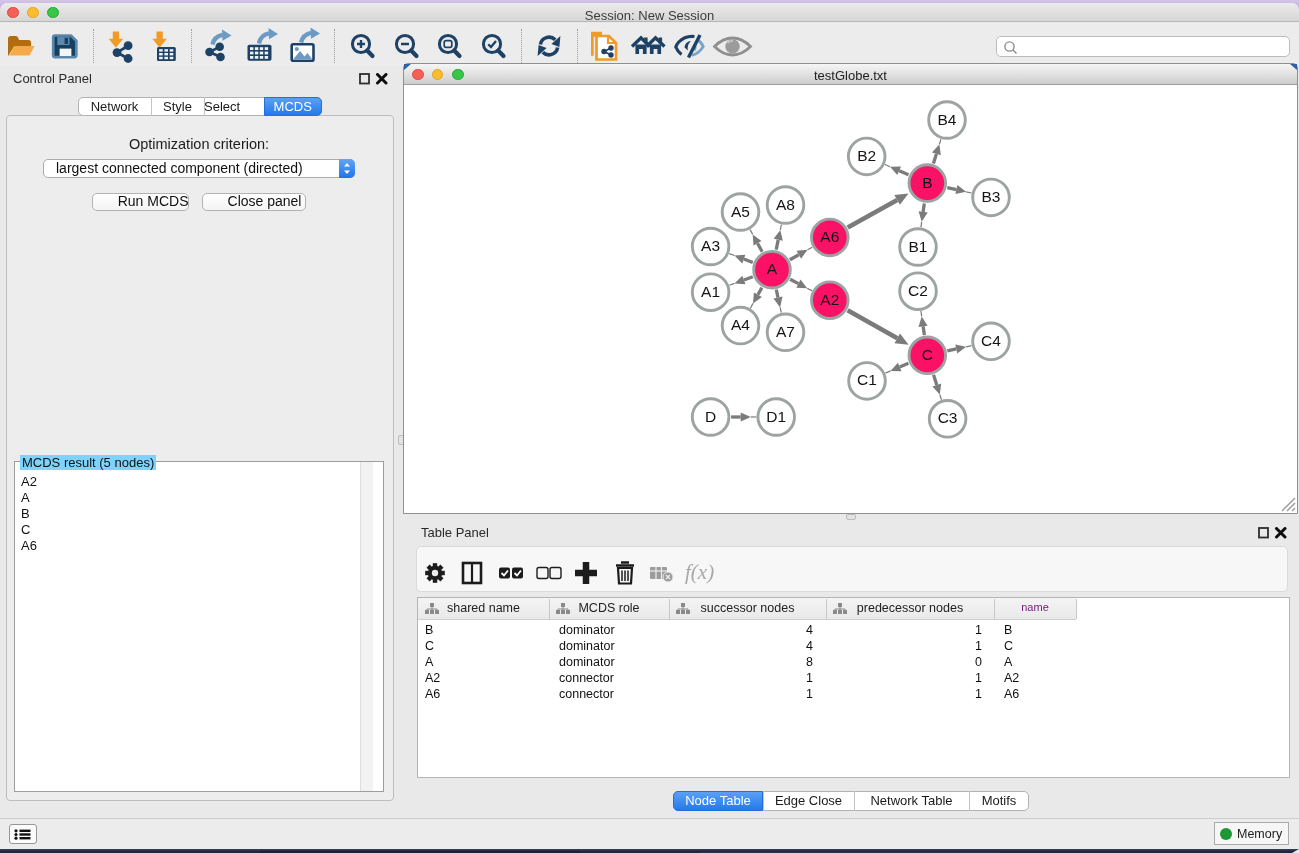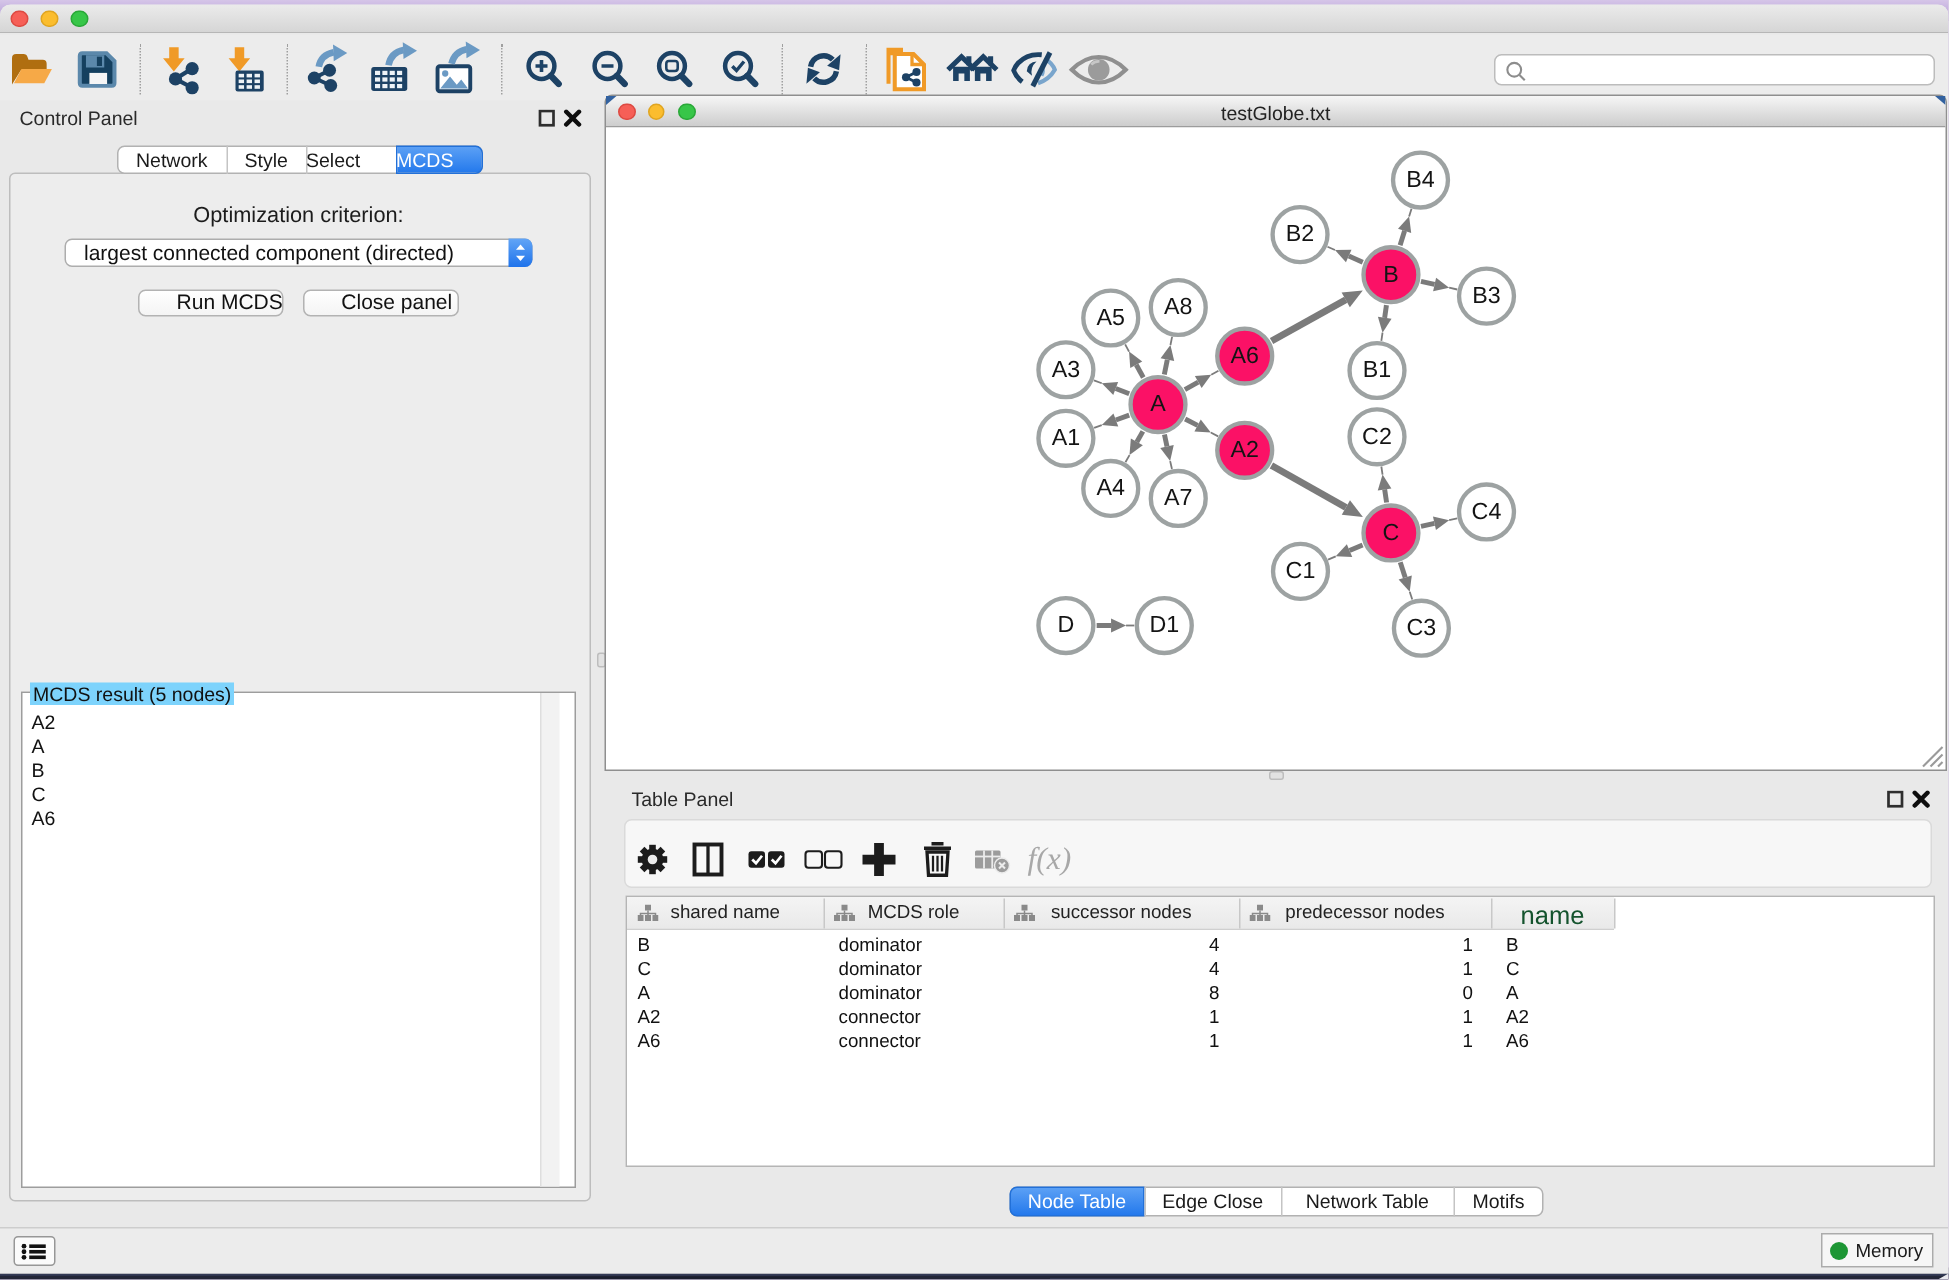--- a/index.html
+++ b/index.html
@@ -14,20 +14,21 @@
     <rect y="0" width="1299" height="1.5" fill="#333a55"></rect>
     <rect x="260" y="2" width="320" height="1.5" fill="#161b2a" opacity="0.8"></rect>
     <rect x="700" y="3" width="300" height="1" fill="#3a4260" opacity="0.5"></rect>
     <path d="M1292 4 L1299 0 L1299 4 Z" fill="#e9e9ee"></path>
   </svg>
 <div class="abs" style="left:0;top:3px;width:1299px;height:846px;background:#e9e9e9;border-radius:7px 7px 0 0;overflow:hidden">
 <div class="abs" style="left:0;top:0;width:1299px;height:19px;background:linear-gradient(#ebebeb,#d6d6d6);border-bottom:1px solid #b6b6b6;border-radius:7px 7px 0 0"></div>
 <div class="abs" style="left:7.3px;top:3.5px;width:11.4px;height:11.4px;border-radius:50%;background:#f65f57;border:1px solid #dd4a42"></div>
 <div class="abs" style="left:27.3px;top:3.5px;width:11.4px;height:11.4px;border-radius:50%;background:#fbbd2e;border:1px solid #e0a520"></div>
 <div class="abs" style="left:47.3px;top:3.5px;width:11.4px;height:11.4px;border-radius:50%;background:#37c648;border:1px solid #2aa838"></div>
+<div class="tx" style="left:0;top:3px;width:1299px;text-align:center;font-size:13px;color:#3c3c3c;line-height:19px">Session: New Session</div>
 <div class="abs" style="left:0;top:20px;width:1299px;height:44px;background:#ececec"></div>
 <div class="abs" style="left:93px;top:26px;width:0;height:34px;border-left:1px dotted #9f9f9f"></div>
 <div class="abs" style="left:191px;top:26px;width:0;height:34px;border-left:1px dotted #9f9f9f"></div>
 <div class="abs" style="left:334px;top:26px;width:0;height:34px;border-left:1px dotted #9f9f9f"></div>
 <div class="abs" style="left:521px;top:26px;width:0;height:34px;border-left:1px dotted #9f9f9f"></div>
 <div class="abs" style="left:577px;top:26px;width:0;height:34px;border-left:1px dotted #9f9f9f"></div>
 <svg class="abs" style="left:0;top:22px" width="990" height="42">
 <path d="M8 13.8 q0-2.8 2.8-2.8 h4.8 q2.2 0 2.8 2.2 l0.6 1.7 h9.5 q2.6 0 2.6 2.6 v4.5 h-17.3 l-5.8 9.3 z" fill="#b06e10"></path>
       <path d="M9.3 30.5 l5-9.5 h20.3 l-5.1 9.5 z" fill="#f6a947"></path>
 <path d="M55 10.5 q-1.8 0-1.8 1.8 v18 q0 1.8 1.8 1.8 h19.5 q1.8 0 1.8-1.8 V15.8 l-5.3-5.3 z" fill="#15405f" stroke="#5b88ab" stroke-width="2.7"></path>
@@ -142,21 +143,21 @@
     <path d="M19.5 1.5 L28 10 M28 1.5 L19.5 10" stroke="#0e0e0e" stroke-width="3" stroke-linecap="round"></path>
   </svg>
 <div class="abs" style="left:6px;top:115px;width:388px;height:686px;background:#ededed;border:1px solid #bdbdbd;border-radius:4px"></div>
 <div class="abs" style="left:78px;top:97px;width:243.5px;height:19px;background:#fff;border:1px solid #b2b2b2;border-radius:5px"></div>
 <div class="tx" style="left:78px;top:97px;width:73px;text-align:center;font-size:13px;line-height:19px;color:#1a1a1a">Network</div>
 <div class="abs" style="left:151px;top:97px;width:0;height:19px;border-left:1px solid #c4c4c4"></div>
 <div class="tx" style="left:151px;top:97px;width:53px;text-align:center;font-size:13px;line-height:19px;color:#1a1a1a">Style</div>
 <div class="abs" style="left:204px;top:97px;width:0;height:19px;border-left:1px solid #c4c4c4"></div>
 <div class="tx" style="left:204px;top:97px;width:60px;text-align:left;font-size:13px;line-height:19px;color:#1a1a1a">Select</div>
 <div class="abs" style="left:264px;top:97px;width:57.5px;height:19px;background:linear-gradient(#5ba0f5,#2479ec);border:1px solid #2270d8;border-radius:0 5px 5px 0"></div>
-<div class="tx" style="left:264px;top:97px;width:57.5px;font-size:13px;line-height:19px;color:#fff">MCDS</div>
+<div class="tx" style="left:264px;top:97px;width:57.5px;text-align:center;font-size:13px;line-height:19px;color:#fff">MCDS</div>
 <div class="tx" style="left:0px;top:135.5px;width:398px;text-align:center;font-size:14.5px;color:#1c1c1c">Optimization criterion:</div>
 <div class="abs" style="left:43px;top:159px;width:312px;height:19px;background:#fff;border:1px solid #adadad;border-radius:5px"></div>
 <div class="tx" style="left:56px;top:159px;font-size:14px;line-height:19px;color:#111">largest connected component (directed)</div>
 <div class="abs" style="left:339px;top:159px;width:16px;height:19px;background:linear-gradient(#62a5f6,#1f73eb);border-radius:0 5px 5px 0"></div>
 <svg class="abs" style="left:339px;top:159px" width="16" height="19">
     <path d="M5 7.5 L8 4 L11 7.5 Z" fill="#fff"></path>
     <path d="M5 11.5 L8 15 L11 11.5 Z" fill="#fff"></path>
   </svg>
 <div class="abs" style="left:92px;top:193px;width:96.5px;height:17.5px;background:linear-gradient(#ffffff,#f4f4f4);border:1px solid #b3b3b3;border-radius:5px"></div>
 <div class="tx" style="left:92px;top:193px;width:96.5px;text-align:right;font-size:14px;line-height:17px;color:#111">Run MCDS</div>
@@ -358,21 +359,21 @@
 <div class="abs" style="left:826px;top:599px;width:0;height:20px;border-left:1px solid #c8c8c8"></div>
 <div class="tx" style="left:826px;top:601px;width:168px;text-align:center;font-size:12.5px;color:#222">predecessor nodes</div>
 <svg style="position:absolute;left:833px;top:603px" width="14" height="12">
     <rect x="5" y="0" width="4" height="4" fill="#8a8a8a"></rect>
     <rect x="0" y="7" width="4" height="4" fill="#8a8a8a"></rect>
     <rect x="5" y="7" width="4" height="4" fill="#8a8a8a"></rect>
     <rect x="10" y="7" width="4" height="4" fill="#8a8a8a"></rect>
     <path d="M7 4 V6 M2 7 V6 H12 V7 M7 6 V7" stroke="#8a8a8a" stroke-width="1" fill="none"></path>
   </svg>
 <div class="abs" style="left:994px;top:599px;width:0;height:20px;border-left:1px solid #c8c8c8"></div>
-<div class="tx" style="left:994px;top:601px;width:82px;text-align:center;font-size:17px;color:#14532d">name</div>
+<div class="tx" style="left:994px;top:601px;width:82px;text-align:center;font-size:11px;color:#701a75">name</div>
 <div class="abs" style="left:1076px;top:599px;width:0;height:20px;border-left:1px solid #c8c8c8"></div>
 <div class="tx" style="left:425px;top:623px;font-size:12.5px;color:#111">B</div>
 <div class="tx" style="left:559px;top:623px;font-size:12.5px;color:#111">dominator</div>
 <div class="tx" style="left:753px;top:623px;width:60px;text-align:right;font-size:12.5px;color:#111">4</div>
 <div class="tx" style="left:922px;top:623px;width:60px;text-align:right;font-size:12.5px;color:#111">1</div>
 <div class="tx" style="left:1004px;top:623px;font-size:12.5px;color:#111">B</div>
 <div class="tx" style="left:425px;top:639px;font-size:12.5px;color:#111">C</div>
 <div class="tx" style="left:559px;top:639px;font-size:12.5px;color:#111">dominator</div>
 <div class="tx" style="left:753px;top:639px;width:60px;text-align:right;font-size:12.5px;color:#111">4</div>
 <div class="tx" style="left:922px;top:639px;width:60px;text-align:right;font-size:12.5px;color:#111">1</div>

